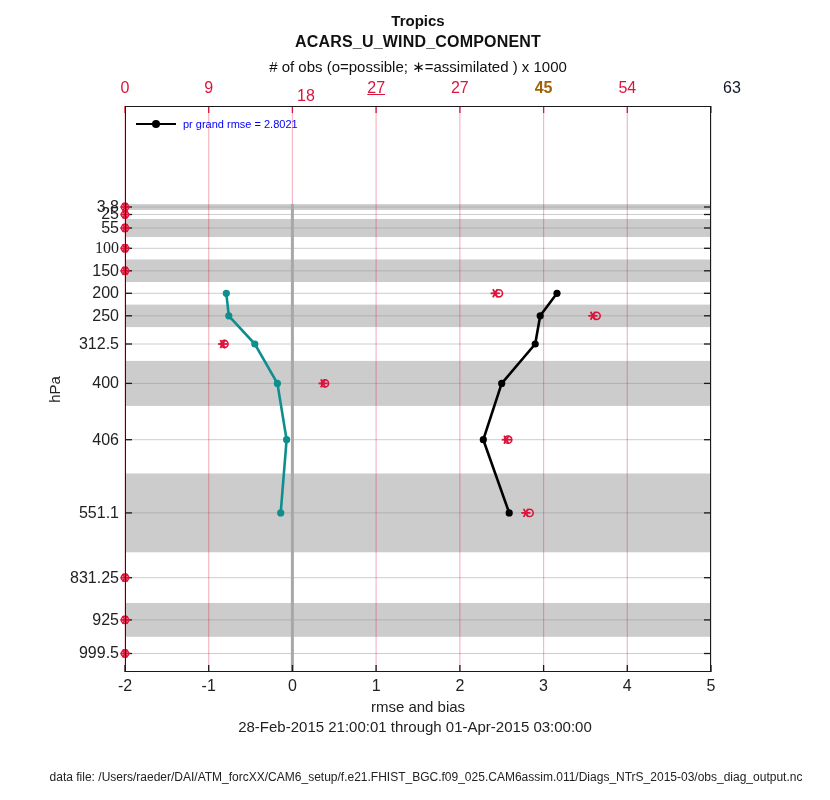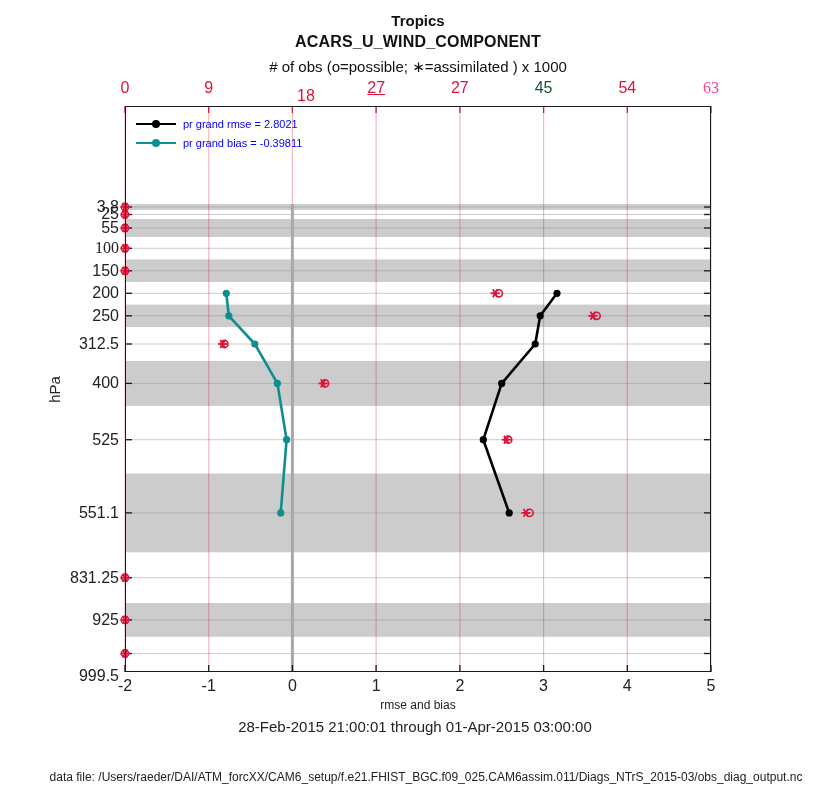--- a/index.html
+++ b/index.html
@@ -16,42 +16,42 @@
   .toptick-label{position:absolute;top:79px;width:60px;margin-left:-30px;text-align:center;font-size:16px;}
   .xtick-label{position:absolute;top:677px;width:60px;margin-left:-30px;text-align:center;font-size:16px;color:#222;}
   .ytick-label{position:absolute;left:30px;width:89px;text-align:right;font-size:16px;color:#222;}
   #ylabel{left:34px;top:381px;width:40px;font-size:15px;color:#222;transform:rotate(-90deg);transform-origin:center;}
   #legend{left:136px;top:114px;}
   .legend-row{display:flex;align-items:center;height:19px;}
   .legend-sample{position:relative;width:40px;height:9px;}
   .legend-line{position:absolute;left:0;top:3.5px;width:40px;height:2.5px;}
   .legend-dot{position:absolute;left:16px;top:0.5px;width:8px;height:8px;border-radius:50%;}
   .legend-label{margin-left:7px;font-size:11px;}
-  #xaxis-label{left:125px;top:698px;width:586px;font-size:12px;color:#222;}
+  #xaxis-label{left:125px;top:698px;width:586px;font-size:15px;color:#222;}
   #timespan{left:0px;top:718px;width:830px;font-size:15px;color:#222;}
   #datafile{left:0px;top:770px;width:780px;font-size:12px;color:#222;margin-left:36px;}
 </style>
 </head>
 <body>
 
 <div id="screen">
 
   <div id="title-region" class="abs ctr">Tropics</div>
   <div id="title-variable" class="abs ctr">ACARS_U_WIND_COMPONENT</div>
   <div id="title-obs" class="abs ctr"># of obs (o=possible; ∗=assimilated ) x 1000</div>
 
   <div id="toptick-layer" class="abs">
       <div class="toptick-label" style="left: 125px; color: rgb(220, 20, 60);">0</div>
       <div class="toptick-label" style="left: 208.714px; color: rgb(220, 20, 60);">9</div>
       <div class="toptick-label" style="left: 306px; color: rgb(220, 20, 60); margin-top: 8px;">18</div>
       <div class="toptick-label" style="left: 376.143px; color: rgb(220, 20, 60); text-decoration: underline;">27</div>
       <div class="toptick-label" style="left: 459.857px; color: rgb(220, 20, 60);">27</div>
-      <div class="toptick-label" style="left: 543.571px; color: #14532d;">45</div>
+      <div class="toptick-label" style="left: 543.571px; color: #a16207; font-weight: bold;">45</div>
       <div class="toptick-label" style="left: 627.286px; color: rgb(220, 20, 60);">54</div>
-      <div class="toptick-label" style="left: 711px; color: #ec4899; font-family: Liberation Serif, serif;">63</div>
+      <div class="toptick-label" style="left: 732px; color: #0f172a;">63</div>
     </div>
 
   <svg id="plot-svg" class="abs" width="586" height="566" viewBox="0 0 586 566">
       <g>
         <rect x="0" y="98.1" width="586" height="5.9" fill="#cccccc"></rect>
         <rect x="0" y="113.0" width="586" height="18.0" fill="#cccccc"></rect>
         <rect x="0" y="153.5" width="586" height="22.5" fill="#cccccc"></rect>
         <rect x="0" y="198.6" width="586" height="22.5" fill="#cccccc"></rect>
         <rect x="0" y="254.9" width="586" height="45.0" fill="#cccccc"></rect>
         <rect x="0" y="367.5" width="586" height="78.8" fill="#cccccc"></rect>
@@ -238,44 +238,37 @@
   <div id="plot-frame" class="abs"></div>
 
   <div id="legend" class="abs">
     <div class="legend-row">
       <span class="legend-sample">
         <span class="legend-line" id="leg-line-0" style="background: rgb(0, 0, 0);"></span>
           <span class="legend-dot" id="leg-dot-0" style="background: rgb(0, 0, 0);"></span>
       </span>
       <span class="legend-label" style="color: rgb(0, 0, 255);">pr grand rmse = 2.8021</span>
     </div>
-    <div class="legend-row">
-      <span class="legend-sample">
-        <span class="legend-line" id="leg-line-1" style="background: rgb(15, 142, 142);"></span>
-          <span class="legend-dot" id="leg-dot-1" style="background: rgb(15, 142, 142);"></span>
-      </span>
-      <span class="legend-label" style="color: rgb(0, 0, 255);">pr grand bias = -0.39811</span>
-    </div>
   </div>
 
   <div id="ytick-layer" class="abs">
       <div class="ytick-label" style="top: 198.046px;">3.8</div>
       <div class="ytick-label" style="top: 205.479px;">25</div>
       <div class="ytick-label" style="top: 218.994px;">55</div>
       <div class="ytick-label" style="top: 239.266px; font-family: Liberation Serif, serif;">100</div>
       <div class="ytick-label" style="top: 261.791px;">150</div>
       <div class="ytick-label" style="top: 284.315px;">200</div>
       <div class="ytick-label" style="top: 306.84px;">250</div>
       <div class="ytick-label" style="top: 334.996px;">312.5</div>
       <div class="ytick-label" style="top: 374.414px;">400</div>
-      <div class="ytick-label" style="top: 430.726px;">525</div>
+      <div class="ytick-label" style="top: 430.726px;">406</div>
       <div class="ytick-label" style="top: 503.931px;">551.1</div>
       <div class="ytick-label" style="top: 568.689px;">831.25</div>
       <div class="ytick-label" style="top: 610.923px;">925</div>
-      <div class="ytick-label" style="top: 644.485px; margin-top: 23px;">999.5</div>
+      <div class="ytick-label" style="top: 644.485px;">999.5</div>
     </div>
   <div id="ylabel" class="abs ctr">hPa</div>
 
   <div id="xtick-layer" class="abs">
       <div class="xtick-label" style="left: 125px;">-2</div>
       <div class="xtick-label" style="left: 208.714px;">-1</div>
       <div class="xtick-label" style="left: 292.429px;">0</div>
       <div class="xtick-label" style="left: 376.143px;">1</div>
       <div class="xtick-label" style="left: 459.857px;">2</div>
       <div class="xtick-label" style="left: 543.571px;">3</div>

